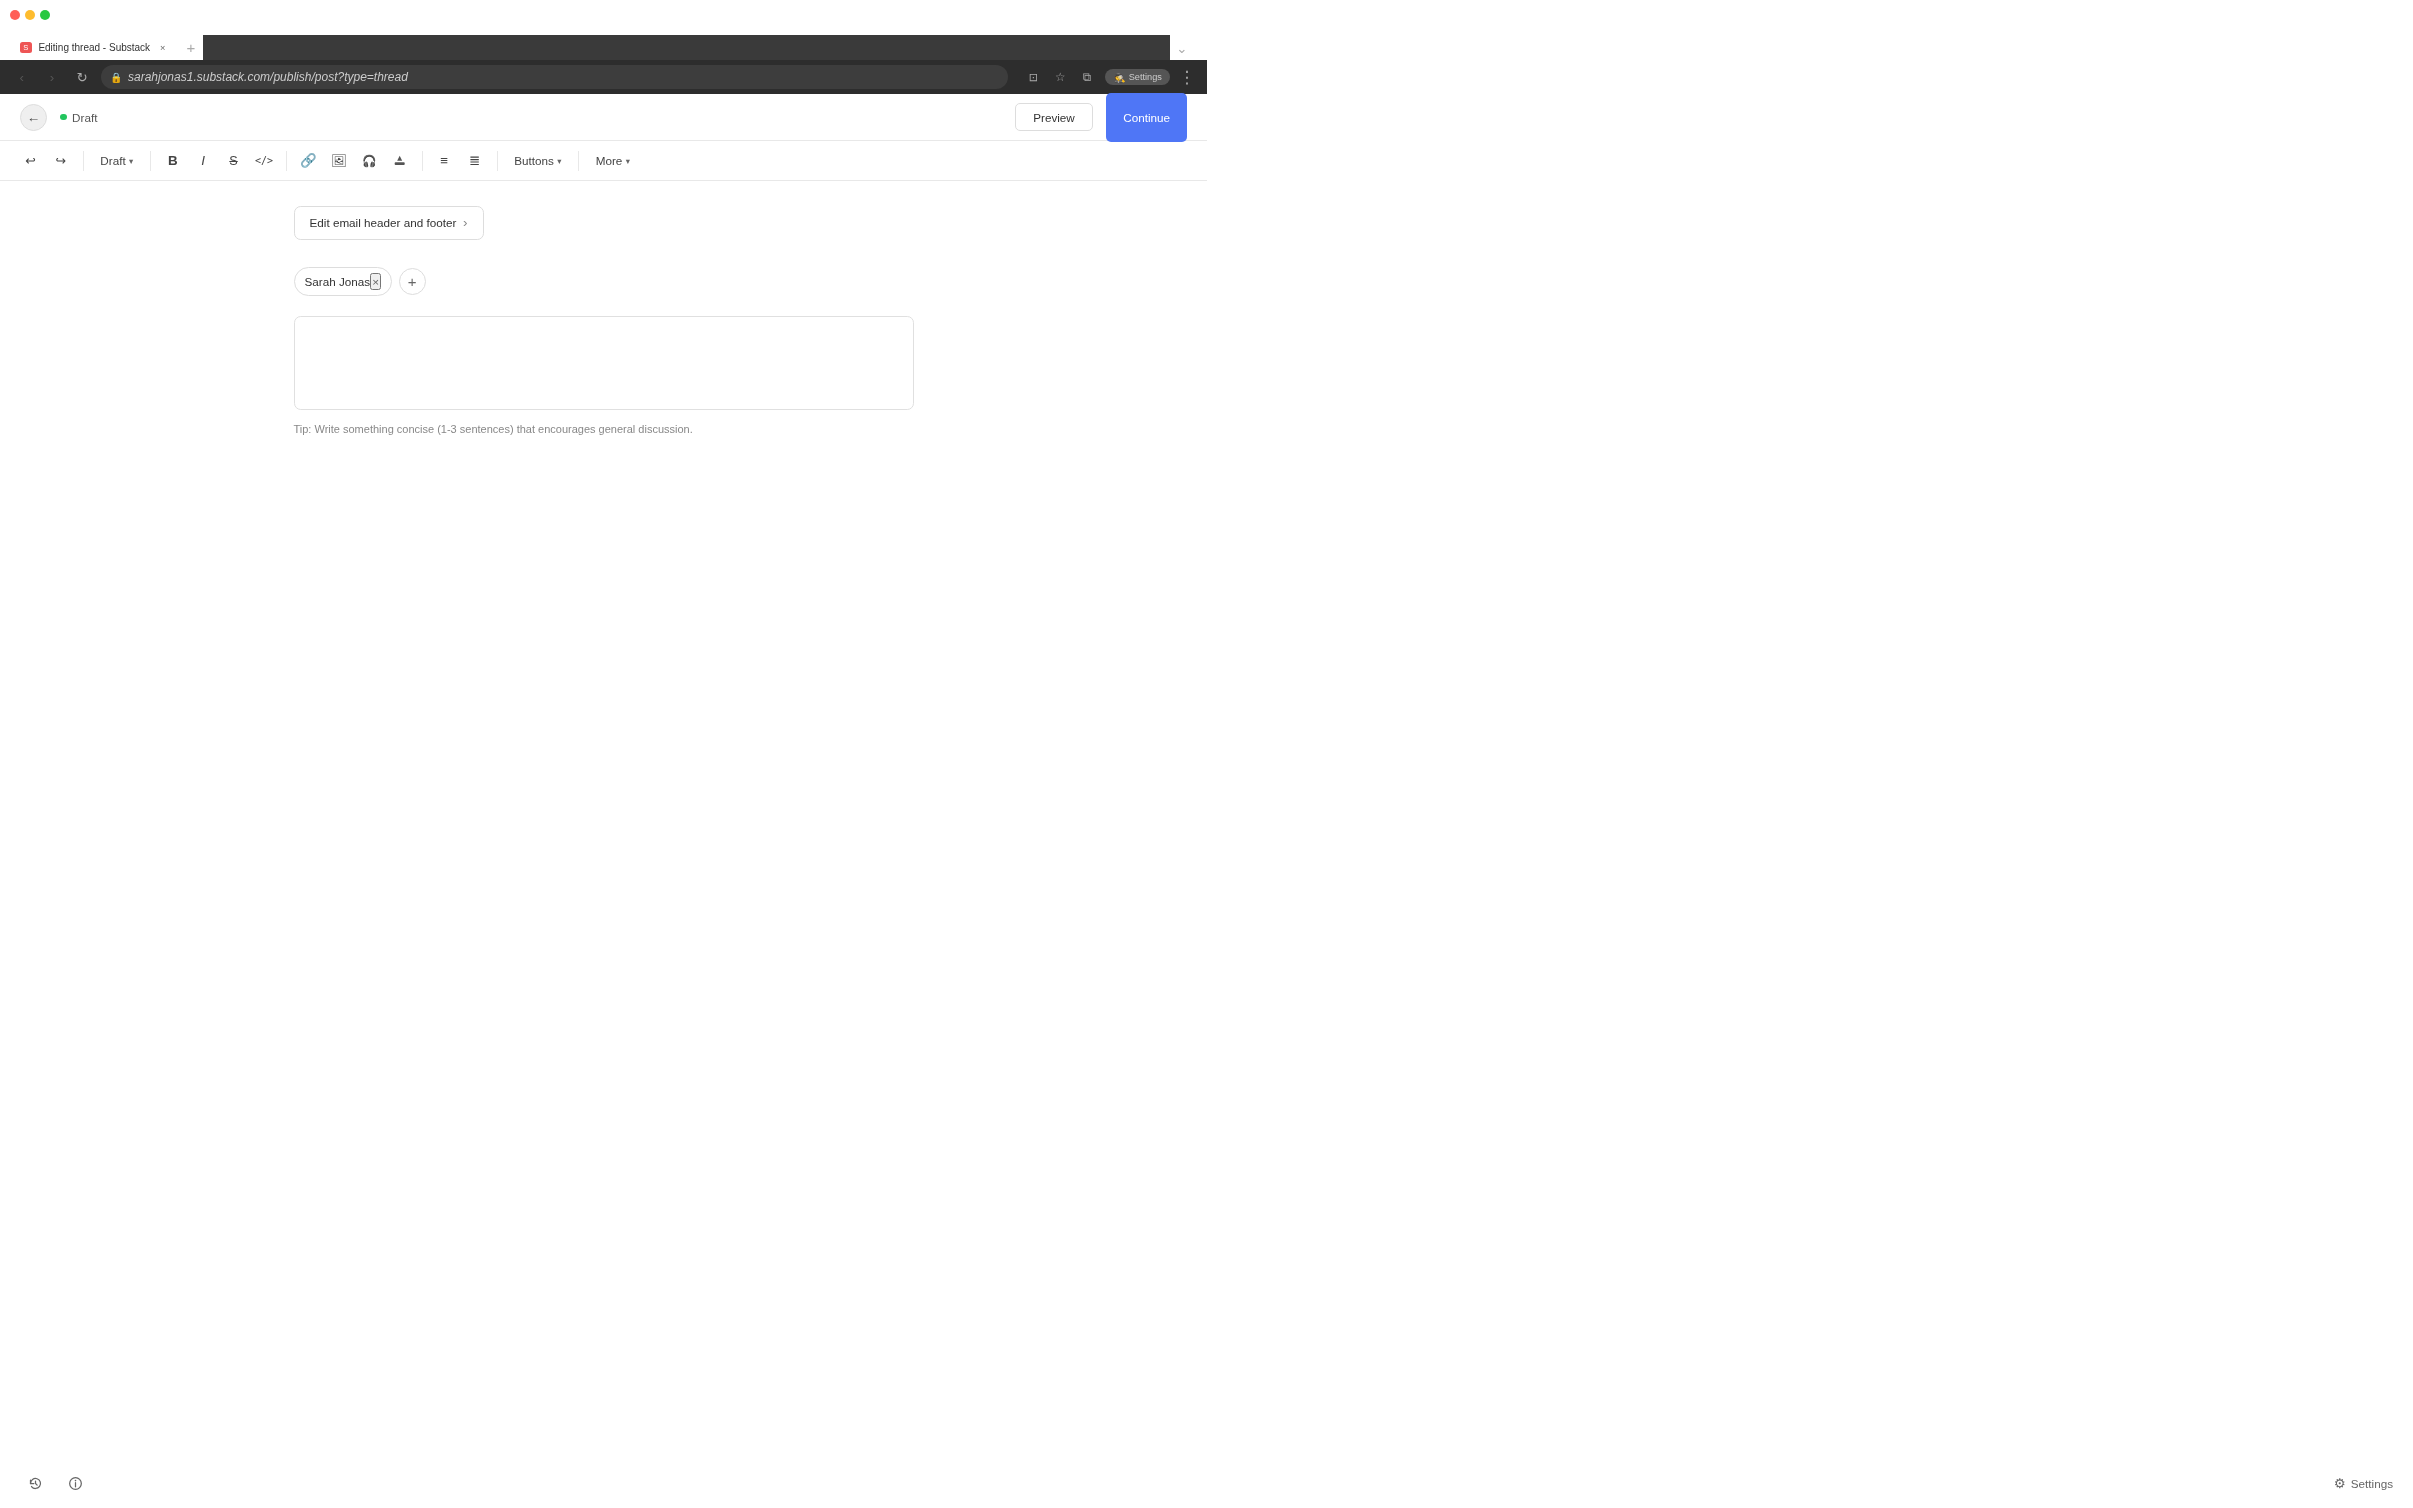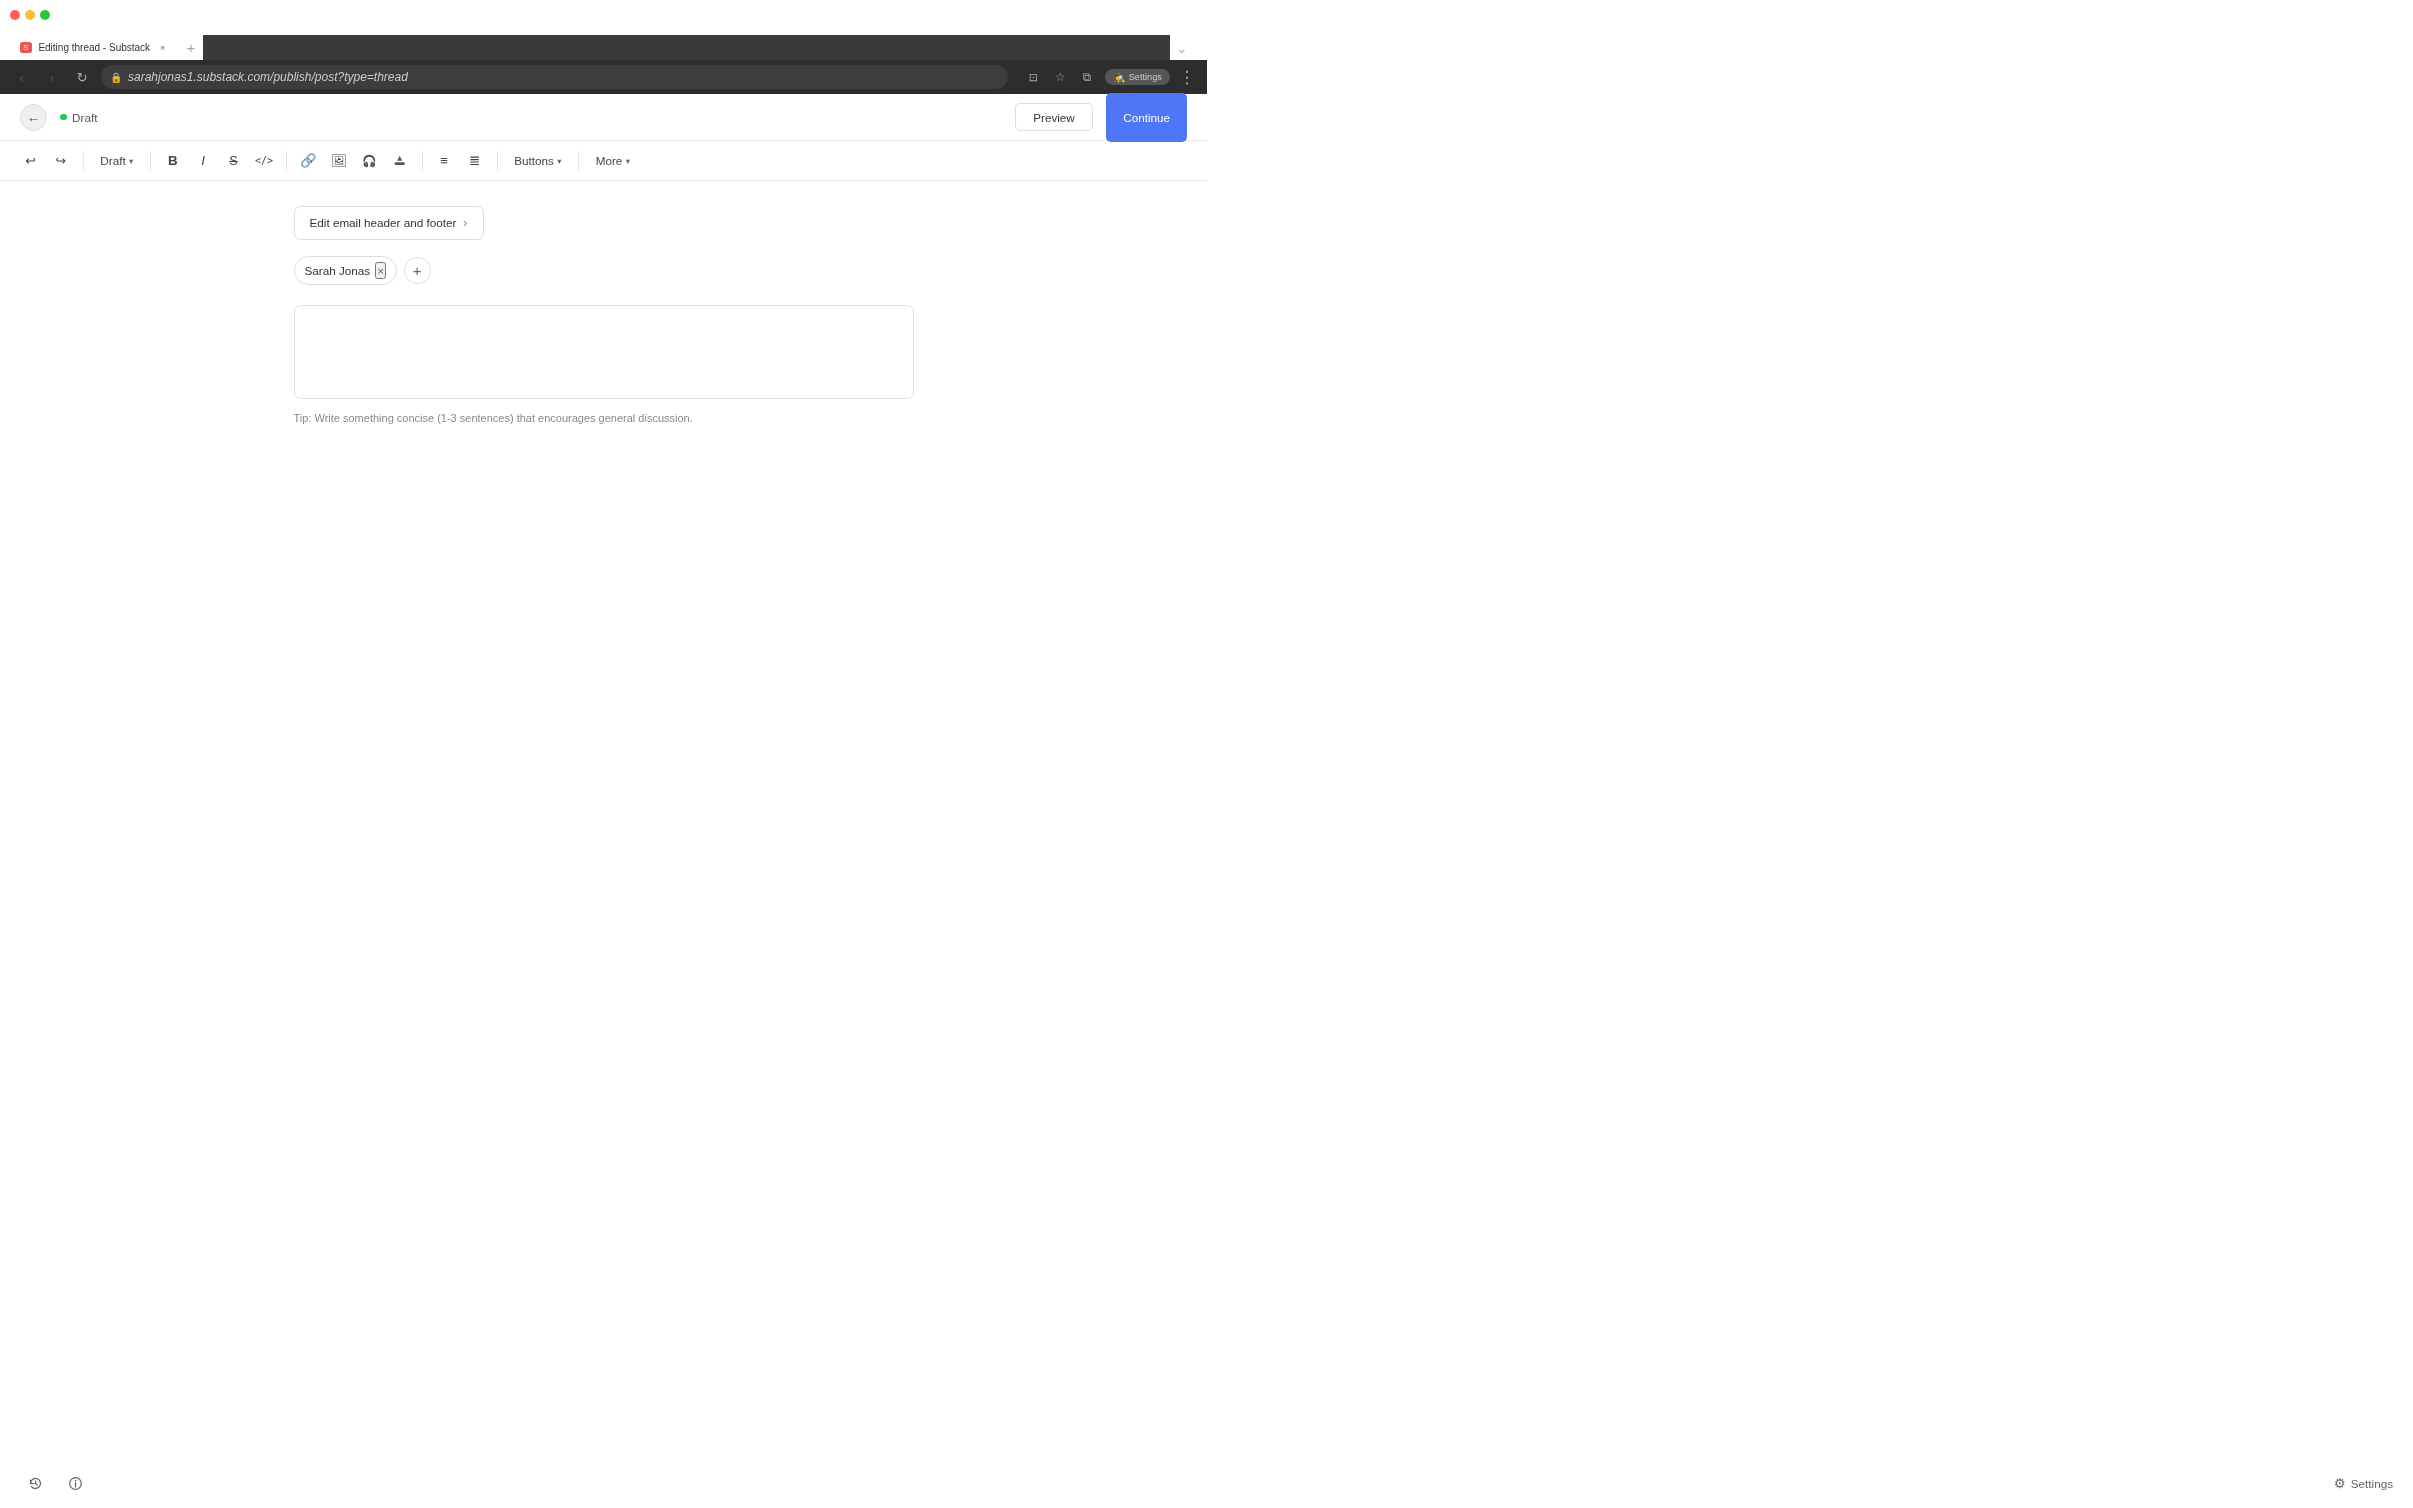--- a/index.html
+++ b/index.html
@@ -41,29 +41,29 @@
     .toolbar { height: 40px; border-bottom: 0.8px solid #e8e8e8; display: flex; align-items: center; padding: 0 17px; gap: 3.4px; }
     .toolbar-divider { width: 0.8px; height: 20px; background: #e8e8e8; margin: 0 5px; }
     .toolbar-btn { width: 27px; height: 27px; display: flex; align-items: center; justify-content: center; border-radius: 3.4px; cursor: pointer; color: #444; font-size: 12.6px; border: none; background: none; }
     .toolbar-dropdown { display: flex; align-items: center; gap: 3.4px; padding: 3.4px 8.4px; border-radius: 3.4px; cursor: pointer; color: #444; font-size: 11.7px; }
     .chevron-down { font-size: 8.4px; color: #666; }
 
     
     .main-content { padding: 25px 0; max-width: 620px; margin: 0 auto; }
 
     
-    .edit-header-btn { display: inline-flex; align-items: center; gap: 6.7px; padding: 8.4px 15px; border: 0.8px solid #ddd; border-radius: 6.7px; background: #fff; cursor: pointer; color: #333; font-size: 11.7px; margin-bottom: 16px; }
+    .edit-header-btn { display: inline-flex; align-items: center; gap: 6.7px; padding: 8.4px 15px; border: 0.8px solid #ddd; border-radius: 6.7px; background: #fff; cursor: pointer; color: #333; font-size: 11.7px; margin-bottom: 27px; }
 
     
     .title-input { width: 100%; border: none; outline: none; font-size: 27px; font-weight: 600; color: #c0c0c0; margin-bottom: 20px; background: transparent; caret-color: #333; }
     .title-input::placeholder { color: #c0c0c0; }
 
     
     .authors-row { display: flex; align-items: center; gap: 6.7px; margin-bottom: 20px; }
-    .author-tag { display: flex; align-items: center; gap: 5px; padding: 5px 10px; border: 0.8px solid #ddd; border-radius: 17px; font-size: 11.7px; color: #333; }
+    .author-tag { display: flex; align-items: center; padding: 5px 10px; border: 0.8px solid #ddd; border-radius: 17px; font-size: 11.7px; color: #333; }
     .author-remove { cursor: pointer; color: #666; font-size: 11.7px; display: flex; align-items: center; }
     .add-author-btn { width: 27px; height: 27px; border-radius: 50%; border: 0.8px solid #ddd; display: flex; align-items: center; justify-content: center; cursor: pointer; color: #666; font-size: 15px; background: #fff; }
 
     
     .body-textarea { width: 100%; min-height: 94px; border: 0.8px solid #e0e0e0; border-radius: 6.7px; padding: 13.4px; font-size: 12.6px; color: #333; outline: none; resize: none; font-family: inherit; background: #fff; }
 
     
     .tip-text { margin-top: 10px; color: #888; font-size: 11px; }
 
     

